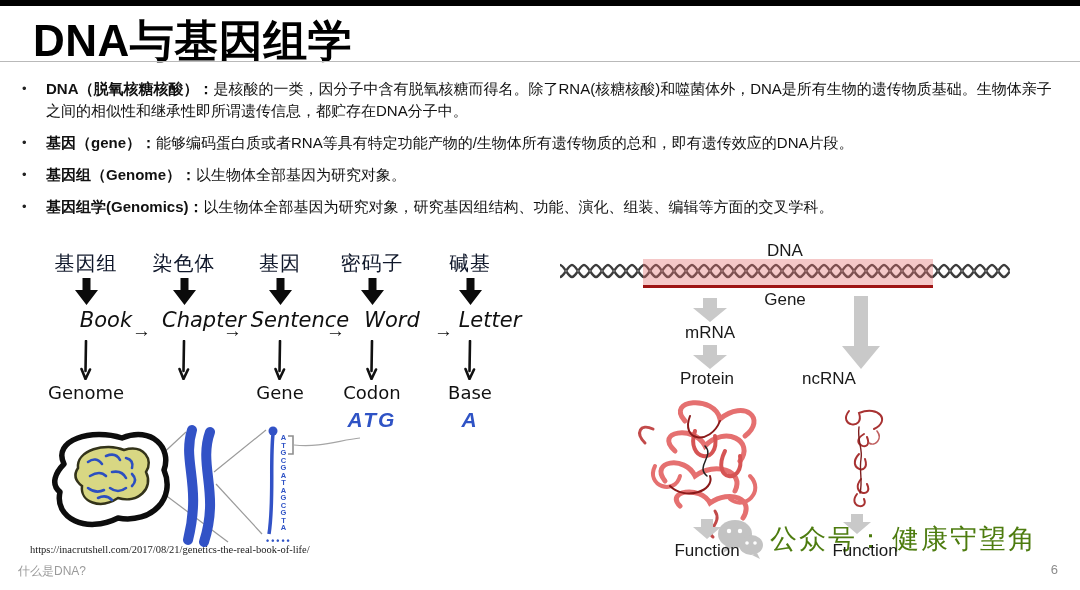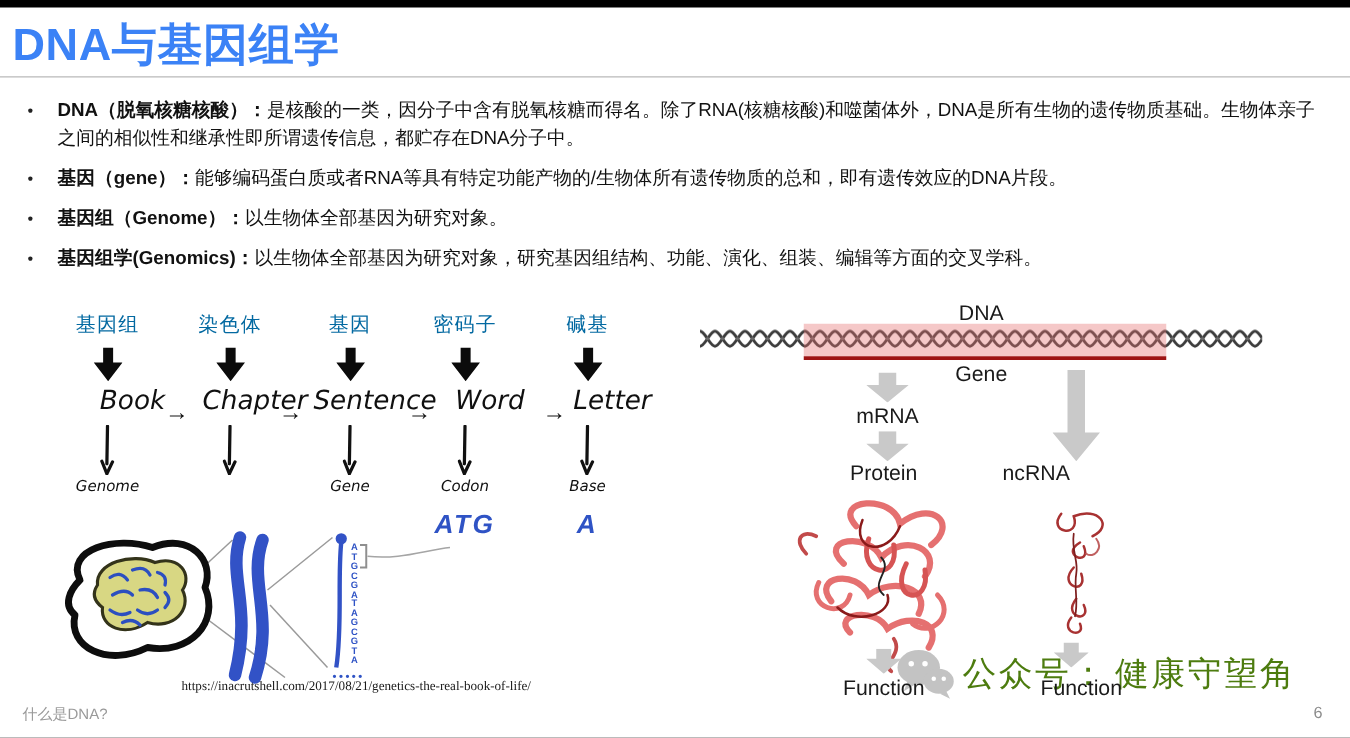--- a/index.html
+++ b/index.html
@@ -1,44 +1,44 @@
 <!DOCTYPE html>
 <html><head>
 <meta charset="utf-8">
 <style>
   html,body{margin:0;padding:0;background:#888;}
   .slide{
     position:relative;width:1080px;height:590px;background:#ffffff;
     font-family:"Liberation Sans",sans-serif;overflow:hidden;margin:0 auto;
   }
   .topbar{position:absolute;left:0;top:0;width:1080px;height:6px;background:#000;}
-  .title{position:absolute;left:10px;top:12px;font-size:36px;font-weight:700;color:#3b82f6;letter-spacing:.5px;}
+  .title{position:absolute;left:33px;top:12px;font-size:44px;font-weight:700;color:#000000;letter-spacing:.5px;}
   .divider{position:absolute;left:0;top:61px;width:1080px;height:1px;background:#b9b9b9;}
 
   
   .bullets{position:absolute;left:20px;top:78px;width:1046px;}
   .bullet{position:relative;padding-left:26px;margin-bottom:10px;font-size:15px;line-height:22px;color:#111;}
   .bullet .dot{position:absolute;left:2px;top:0;font-size:13px;color:#222;}
   .bullet b{font-weight:700;}
 
   
   .analogy{position:absolute;left:30px;top:250px;width:515px;height:312px;}
   .col{position:absolute;top:0;width:110px;display:flex;flex-direction:column;align-items:center;}
-  .zh{height:28px;font-size:16px;font-weight:500;color:#0369a1;letter-spacing:1px;white-space:nowrap;}
+  .zh{height:28px;font-size:20px;font-weight:500;color:#0f172a;letter-spacing:1px;white-space:nowrap;}
   .bigarrow{height:30px;display:flex;align-items:flex-start;justify-content:center;}
   .book{height:32px;font-size:21px;font-style:italic;font-family:"DejaVu Sans",sans-serif;color:#101010;white-space:nowrap;margin-left:40px;}
   .thin{height:42px;}
-  .en{height:26px;font-size:12px;font-style:italic;font-family:"DejaVu Sans",sans-serif;color:#101010;white-space:nowrap;}
+  .en{height:26px;font-size:18px;font-family:"DejaVu Sans",sans-serif;color:#101010;white-space:nowrap;}
   .example{height:28px;font-size:21px;font-weight:700;color:#2f53c5;letter-spacing:2px;font-style:italic;}
   .harrow{position:absolute;top:70px;font-size:19px;color:#101010;font-weight:600;}
   .sketch{position:absolute;left:0;top:172px;width:480px;height:126px;}
   .dna-letters{position:absolute;left:249px;top:184px;width:9px;font-size:7.5px;line-height:7.5px;
     word-break:break-all;color:#2f53c5;font-weight:700;text-align:center;}
   .dna-dots{position:absolute;left:236px;top:286px;font-size:9px;letter-spacing:2px;color:#2f53c5;font-weight:700;}
-  .src-url{position:absolute;left:0;top:294px;width:510px;text-align:center;
+  .src-url{position:absolute;left:0;top:294px;width:510px;text-align:left;
     font-family:"Liberation Serif",serif;font-size:10.5px;color:#1a1a1a;}
 
   
   .dogma{position:absolute;left:555px;top:241px;width:470px;height:335px;}
   .dg-label{position:absolute;font-size:17px;color:#1a1a1a;white-space:nowrap;}
   .dna-top{left:0;top:0;width:460px;text-align:center;}
   .helix{position:absolute;left:5px;top:21px;}
   .gene-hl{position:absolute;left:88px;top:18px;width:290px;height:26px;background:rgba(229,110,110,.38);}
   .gene-line{position:absolute;left:88px;top:44px;width:290px;height:3px;background:#9e1414;}
   .gene-lb{left:0;top:49px;width:460px;text-align:center;}

